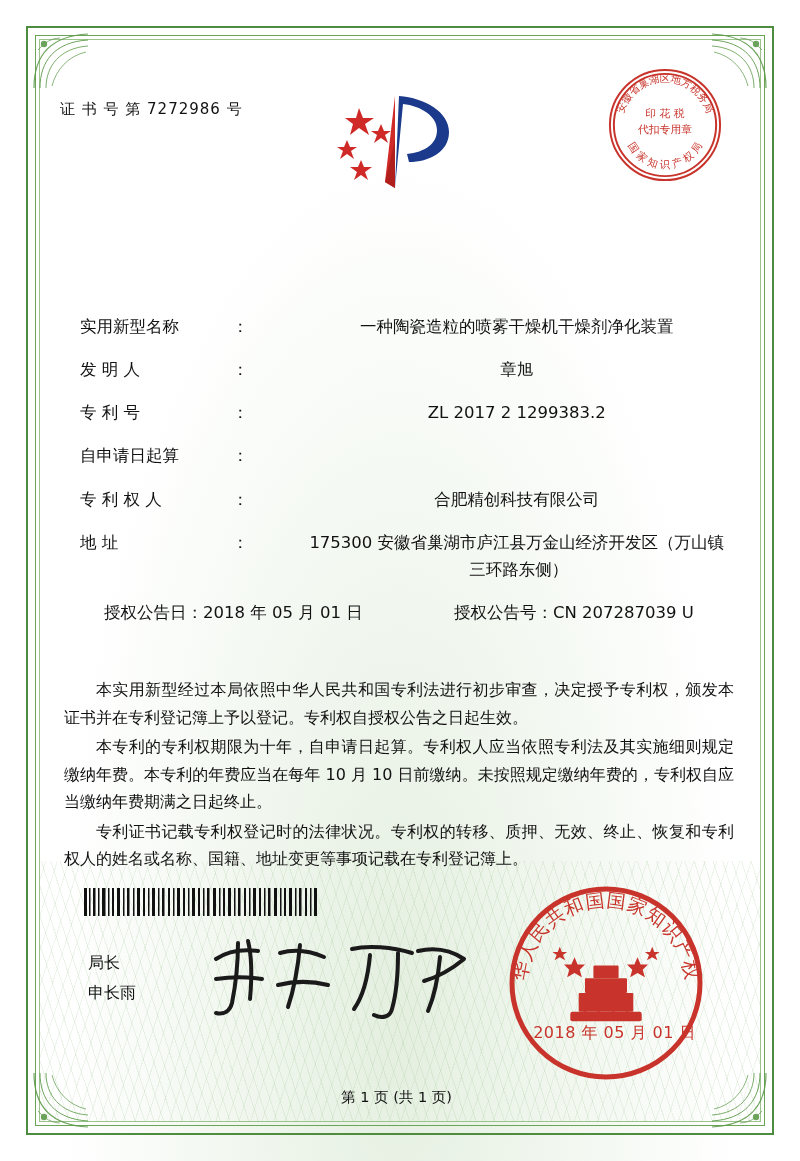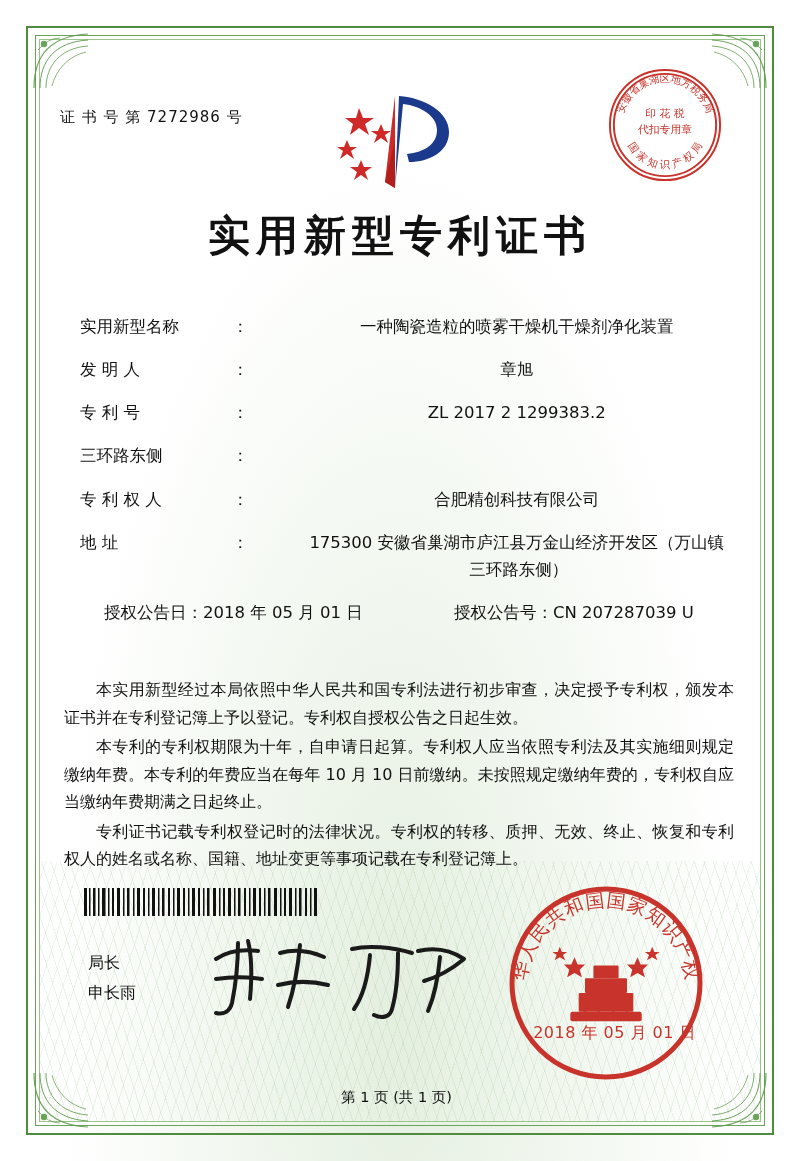--- a/index.html
+++ b/index.html
@@ -67,21 +67,21 @@
   }
 
   .content {
     position: absolute;
     left: 52px; right: 52px; top: 48px; bottom: 48px;
   }
 
   .cert-no {
     position: absolute;
     left: 8px;
-    top: 60px;
+    top: 52px;
     font-size: 15px;
     letter-spacing: 1px;
     color: #111;
   }
 
   
   .stamp-top {
     position: absolute;
     right: 24px;
     top: 18px;
@@ -305,21 +305,20 @@
         <path d="M70 110 L60 104 L70 62 Z" fill="#b11f1d"></path>
         <g fill="#cf2a27">
           <polygon points="34,30 38,40 49,40 40,46 44,57 34,50 25,57 28,46 20,40 31,40"></polygon>
           <polygon points="22,62 25,69 32,69 26,73 29,81 22,76 15,81 18,73 12,69 19,69"></polygon>
           <polygon points="36,82 39,89 47,89 40,94 43,102 36,97 29,102 32,94 25,89 33,89"></polygon>
           <polygon points="56,46 59,53 66,53 60,57 63,65 56,60 49,65 52,57 46,53 53,53"></polygon>
         </g>
       </svg>
     </div>
 
-    <div class="main-title">实用新型专利证书</div>
 
     <div class="fields">
 
       <div class="field-row">
         <span class="field-label">实用新型名称</span>
         <span class="field-colon">：</span>
         <span class="field-value">一种陶瓷造粒的喷雾干燥机干燥剂净化装置</span>
       </div>
 
       <div class="field-row">
@@ -328,21 +327,21 @@
         <span class="field-value">章旭</span>
       </div>
 
       <div class="field-row">
         <span class="field-label spread">专 利 号</span>
         <span class="field-colon">：</span>
         <span class="field-value">ZL 2017 2 1299383.2</span>
       </div>
 
       <div class="field-row">
-        <span class="field-label">三环路东侧</span>
+        <span class="field-label">自申请日起算</span>
         <span class="field-colon">：</span>
       </div>
 
       <div class="field-row">
         <span class="field-label spread">专 利 权 人</span>
         <span class="field-colon">：</span>
         <span class="field-value">合肥精创科技有限公司</span>
       </div>
 
       <div class="field-row">

